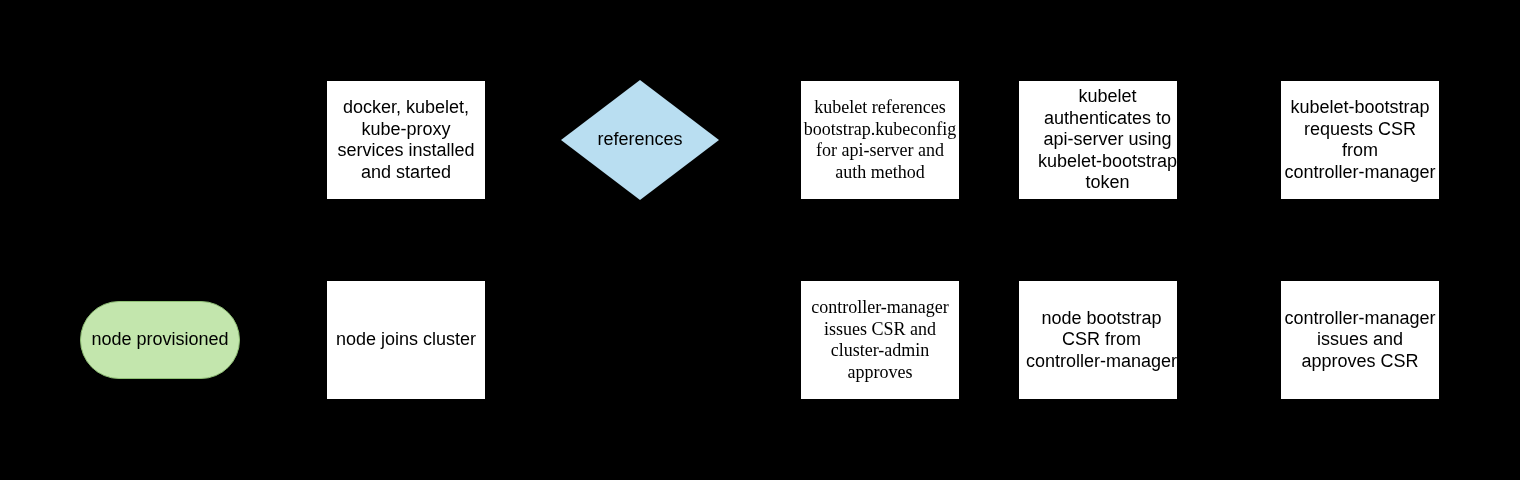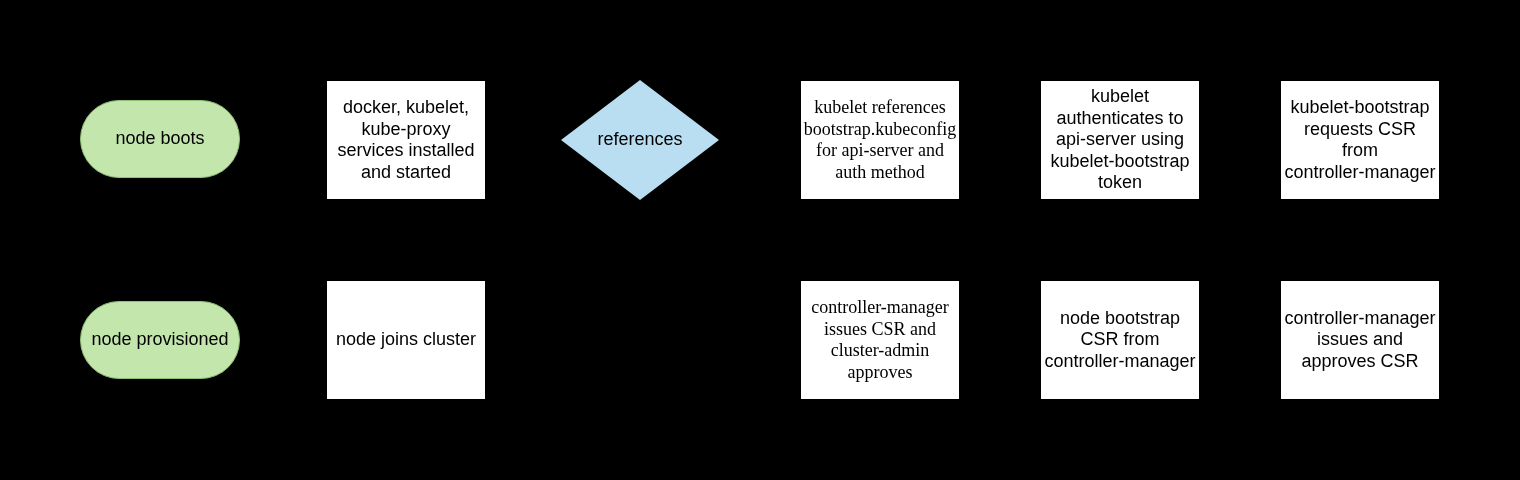--- a/index.html
+++ b/index.html
@@ -46,37 +46,34 @@
     width: 158px;
     height: 120px;
     background: #b9def1;
     clip-path: polygon(50% 0%, 100% 50%, 50% 100%, 0% 50%);
   }
   
   .col-a { left: 80px; }
   .col-b { left: 327px; }
   .col-c { left: 561px; }
   .col-d { left: 801px; font-family: Liberation Serif, serif; }
-  .col-e { left: 1041px; }
+  .col-e { left: 1019px; justify-content: flex-end; }
   .col-f { left: 1281px; }
   
   .row1-rect    { top: 81px; }
   .row1-stadium { top: 100px; }
   .row1-diamond { top: 80px; }
   .row2-rect    { top: 281px; }
   .row2-stadium { top: 301px; }
 </style>
 </head>
 <body>
 
 <div class="canvas">
 
-  <div class="node shape-stadium col-a row1-stadium">
-    <span class="label">node boots</span>
-  </div>
 
   <div class="node shape-rect col-b row1-rect">
     <span class="label">docker, kubelet,
 kube-proxy
 services installed
 and started</span>
   </div>
 
   <div class="node shape-diamond col-c row1-diamond">
     <span class="label">references</span>

